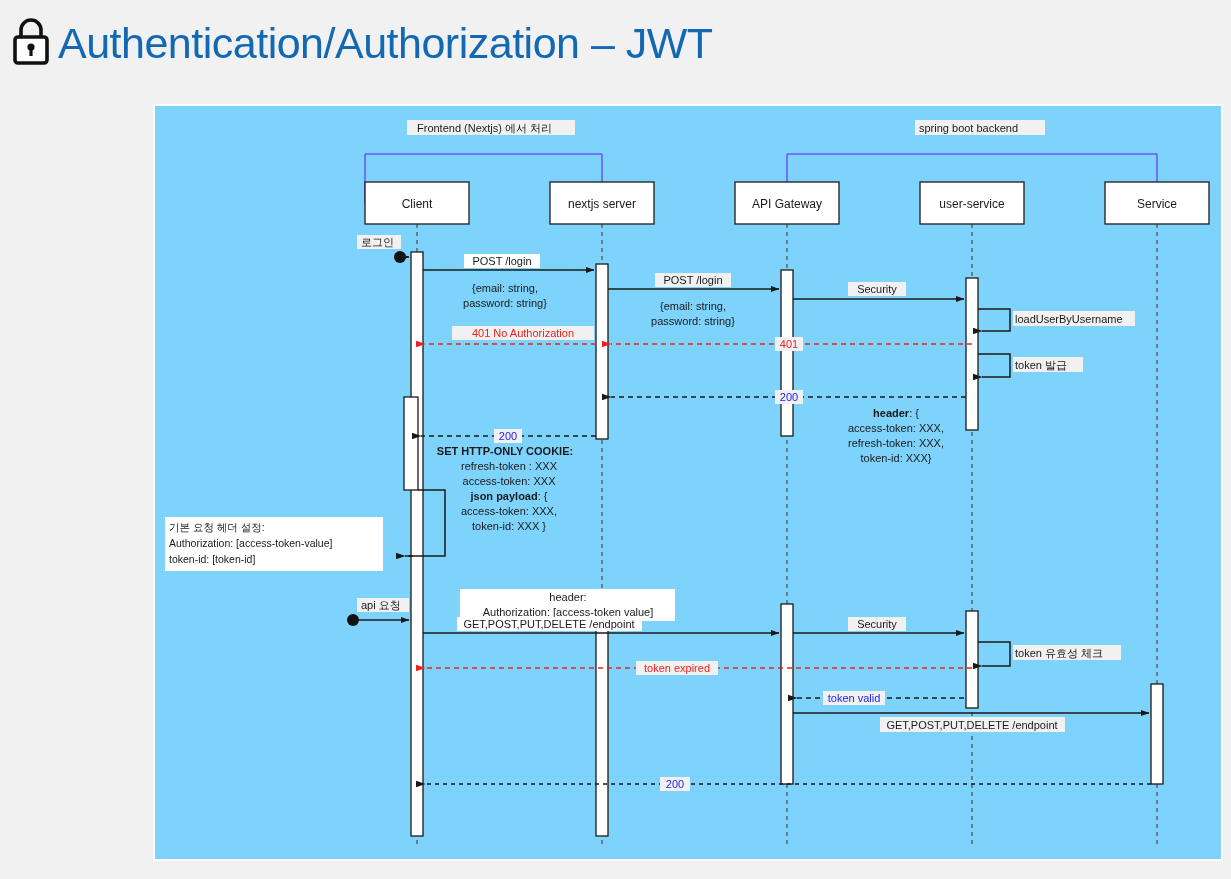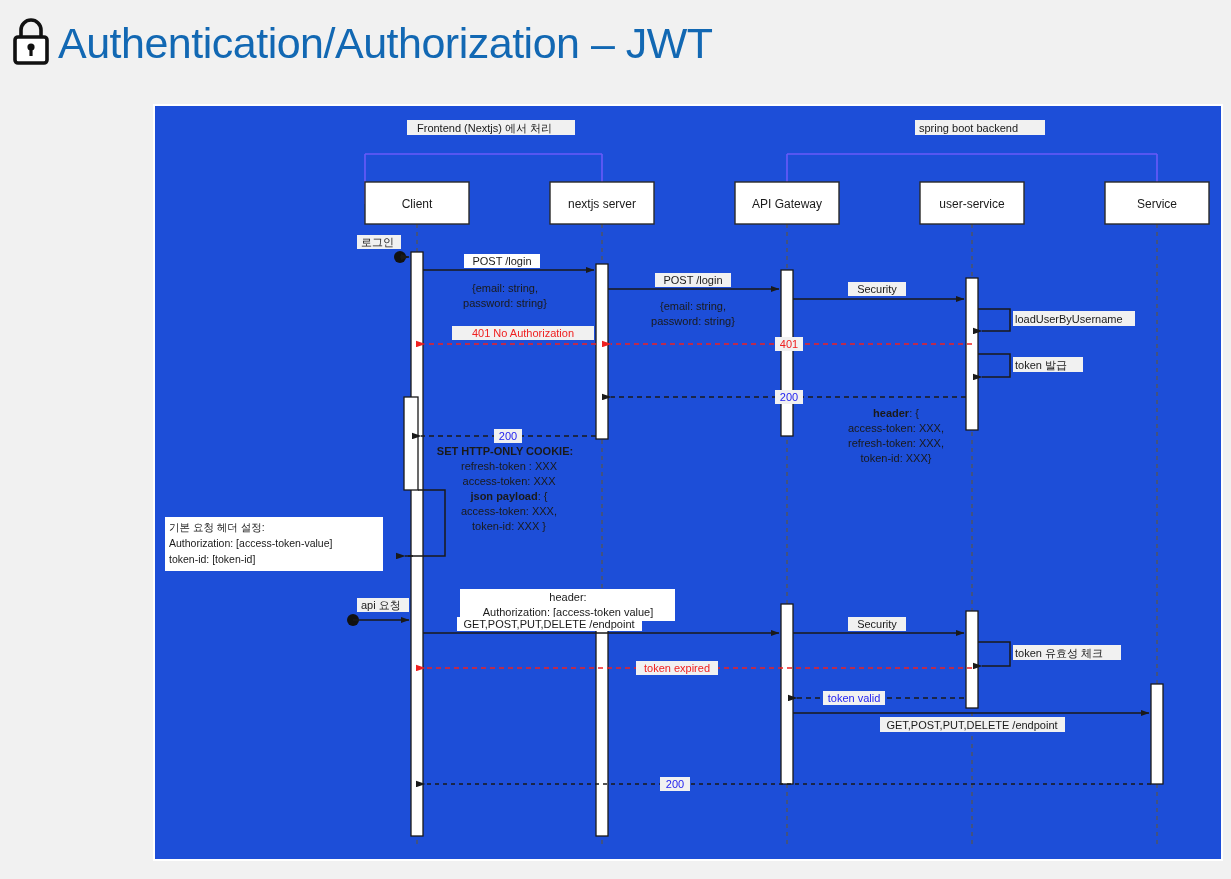--- a/index.html
+++ b/index.html
@@ -25,21 +25,21 @@
     letter-spacing:-0.5px;
     line-height:1;
     white-space:nowrap;
   }
 
   
   .frame{
     position:absolute;
     left:153px;top:104px;
     width:1070px;height:757px;
-    background:#1d4ed8;
+    background:#7dd3fc;
     border:2px solid #ffffff;
     box-sizing:border-box;
   }
   .frame svg{display:block;}
 
   
   text{font-family:"Liberation Sans","DejaVu Sans",sans-serif;}
   .lbl{font-size:11px;fill:#1a1a1a;}
   .lbl-box{font-size:12px;fill:#1a1a1a;}
   .lbl-sm{font-size:10.5px;fill:#1a1a1a;}

